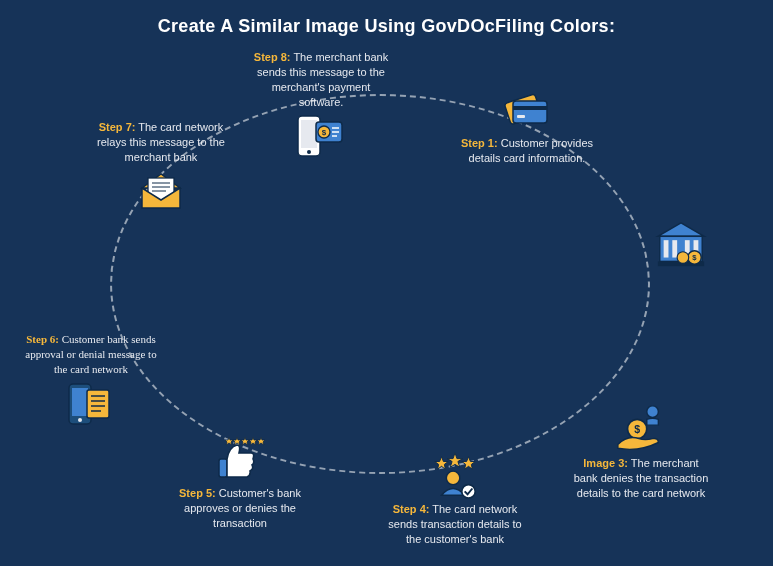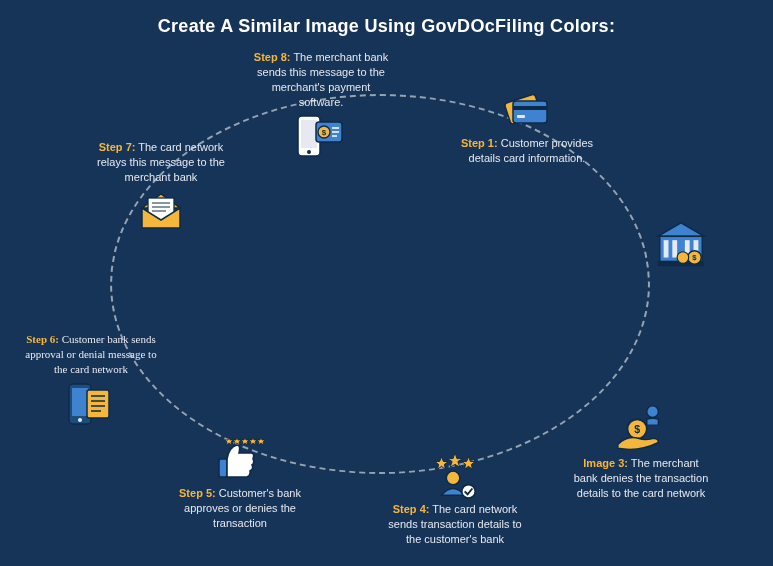--- a/index.html
+++ b/index.html
@@ -72,21 +72,21 @@
     font-weight:700;
   }
 
   
   .n1{left:452px; top:82px;}   
   .n2{left:606px; top:218px;}  
   .n3{left:566px; top:402px;}  
   .n4{left:380px; top:448px;}  
   .n5{left:165px; top:432px;}  
   .n6{left:16px;  top:332px;font-family:Liberation Serif, serif;}  
-  .n7{left:86px;  top:120px;margin-top:20px;}  
+  .n7{left:86px;  top:120px;}  
   .n8{left:246px; top:50px;}   
 
   
   .text-first{flex-direction:column;}
   .text-first .icon{order:2;}
   .text-first .lbl{order:1;}
 
   
   svg{display:block;}
 </style>

